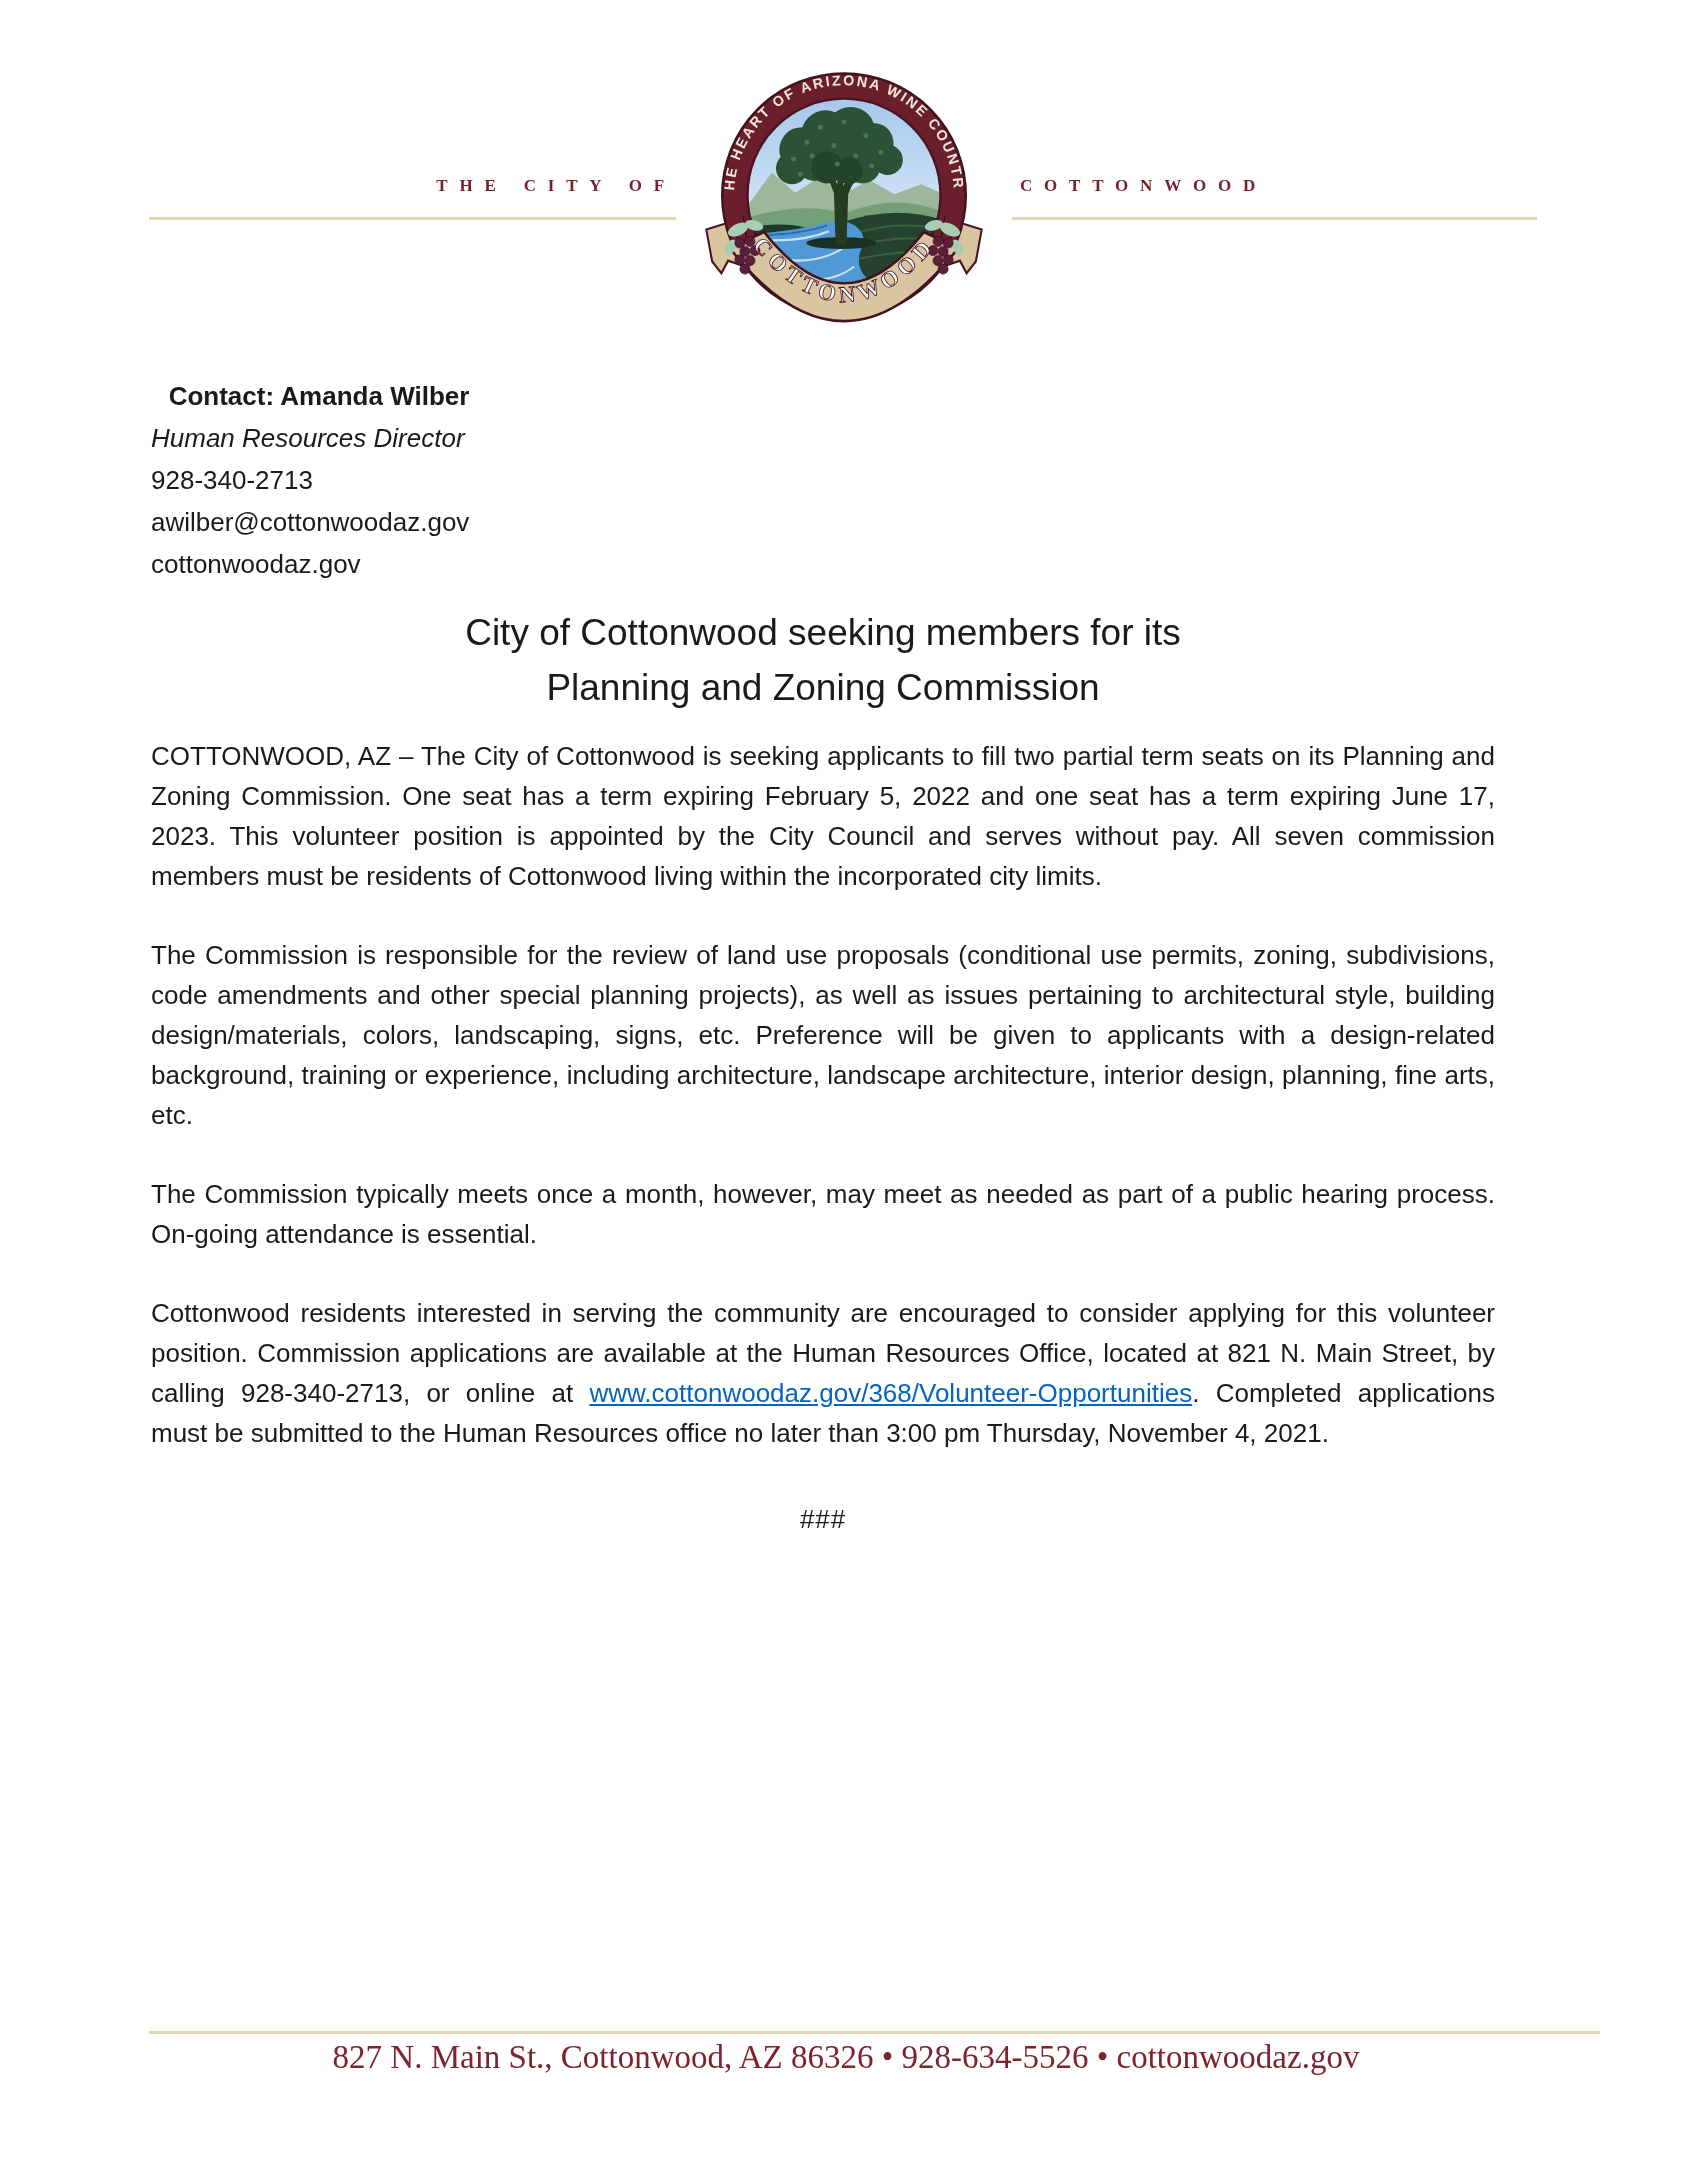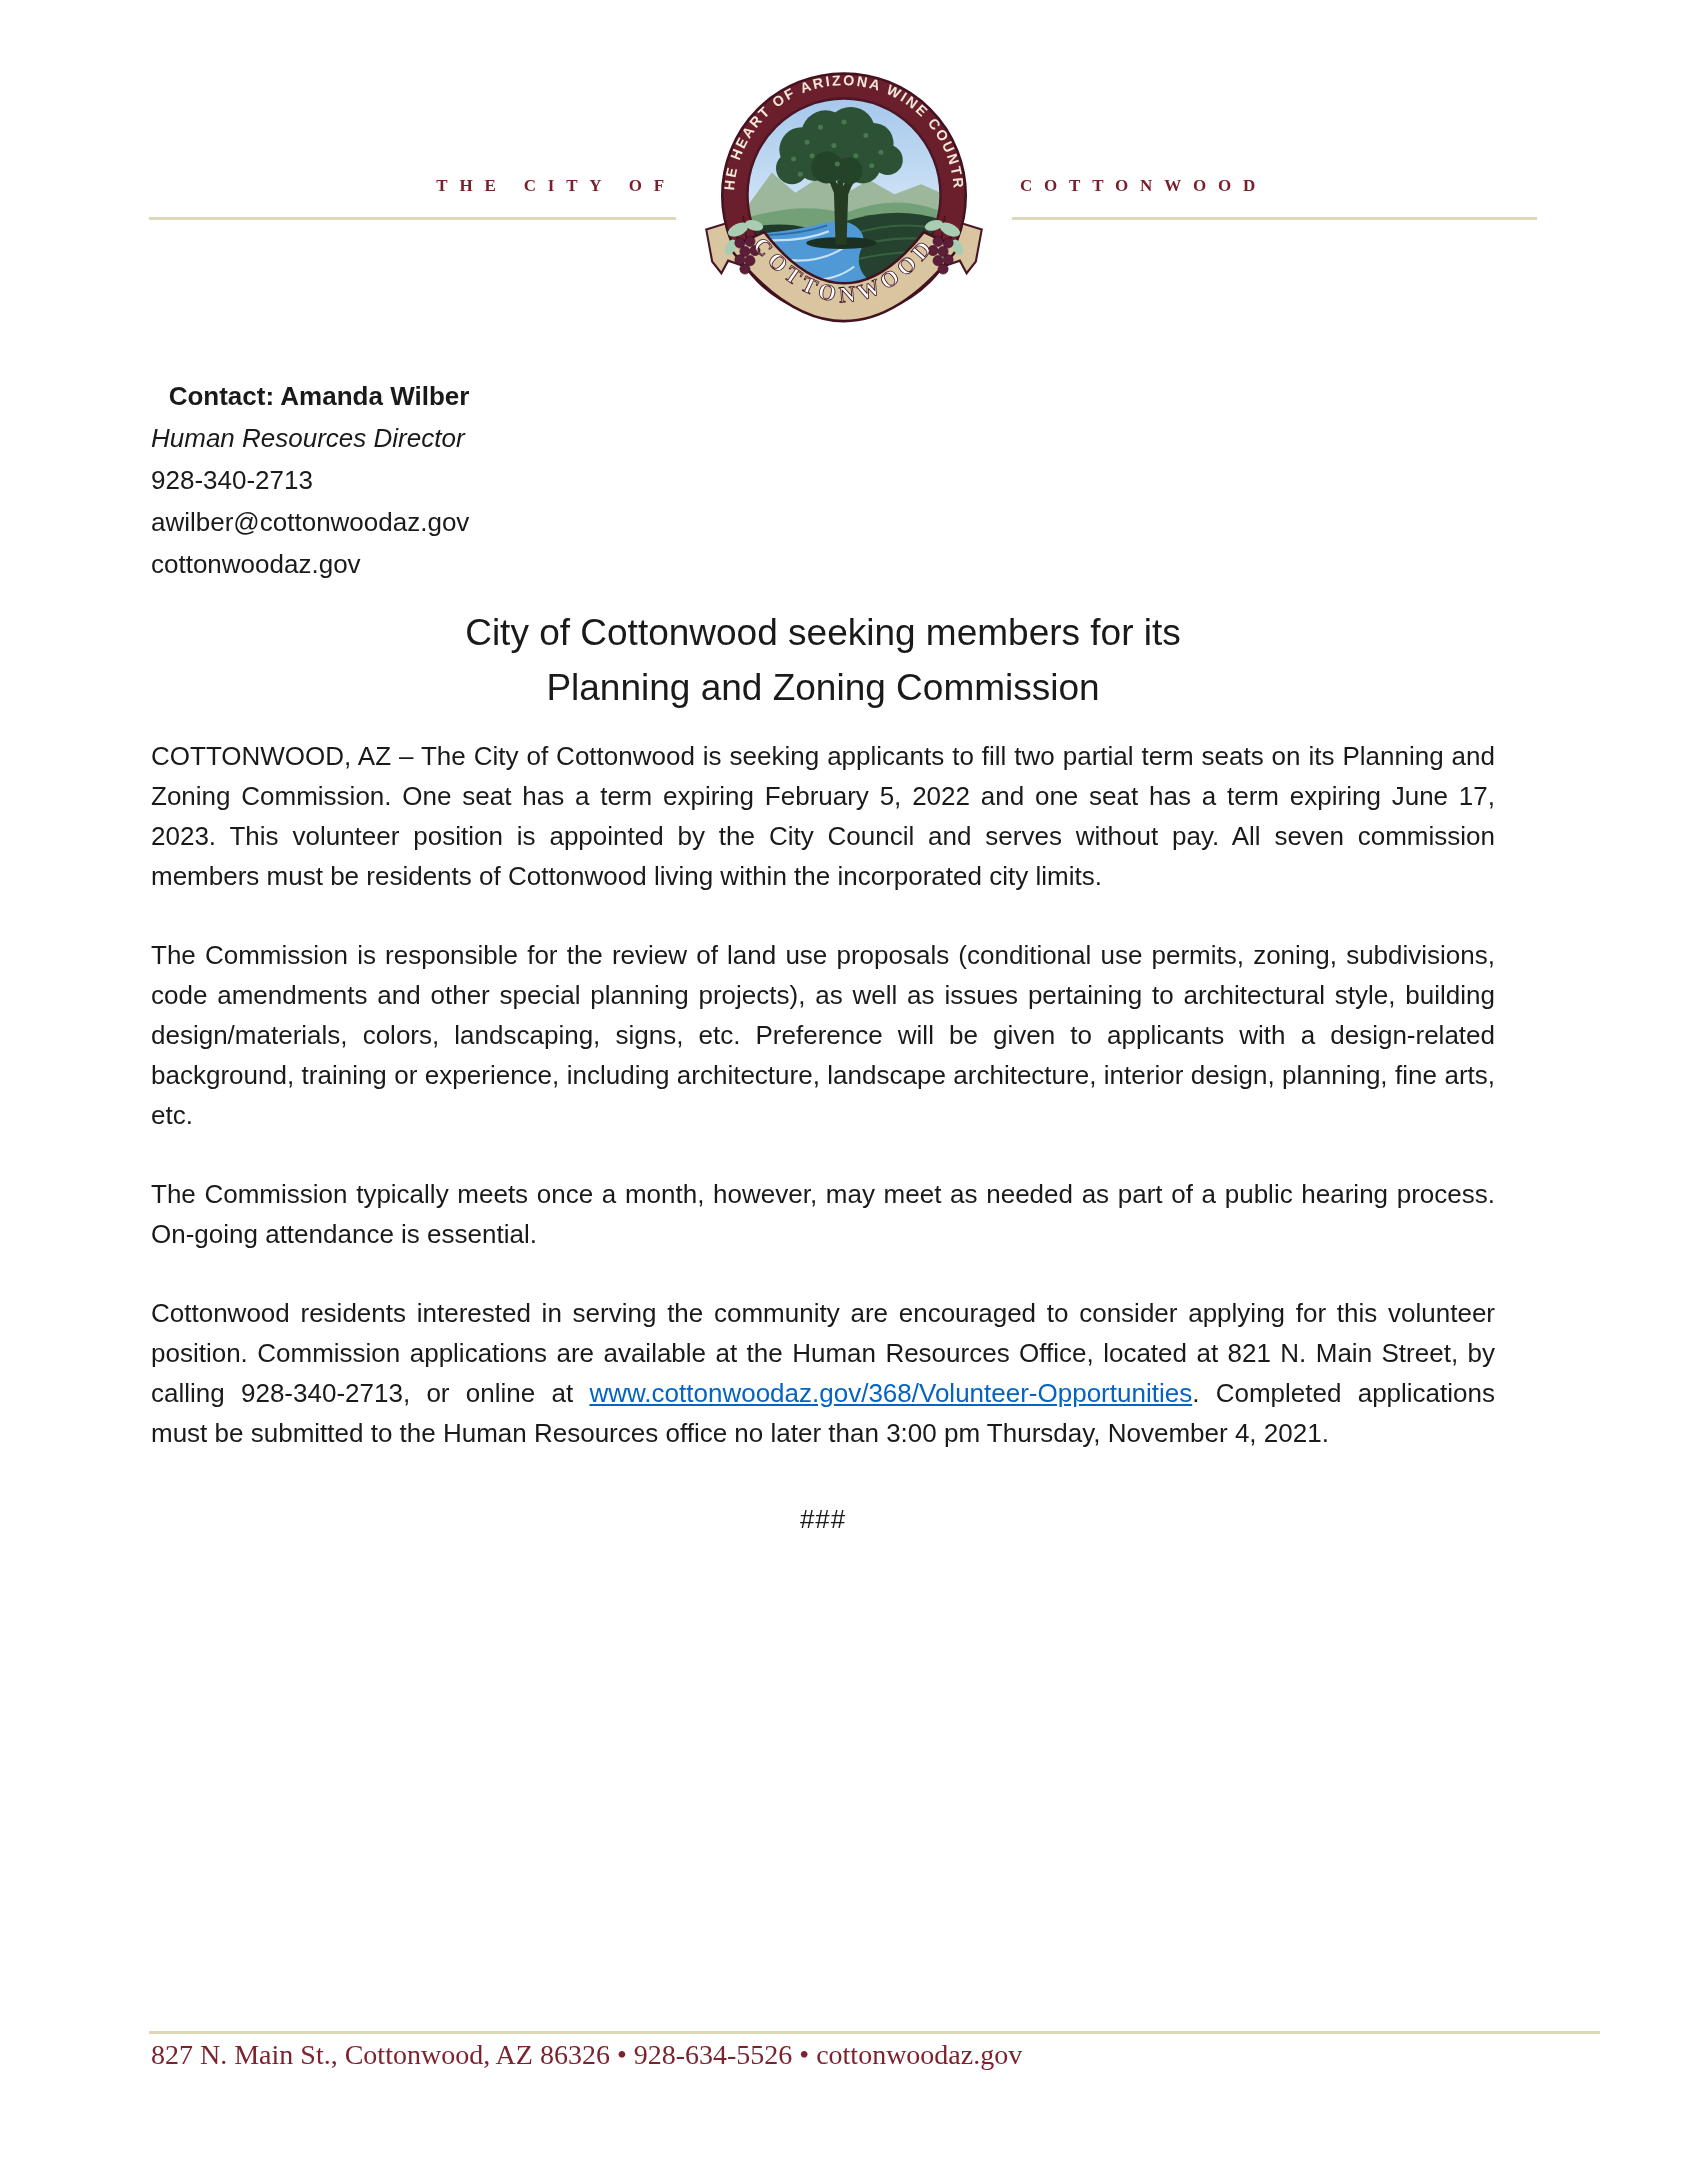--- a/index.html
+++ b/index.html
@@ -51,23 +51,23 @@
   
   .footer-line{position:absolute;top:2031px;left:149px;width:1451px;height:2.5px;background:#dcd8b8;}
   .tagline{
     position:absolute;left:154px;top:1952px;
     font-family:"DejaVu Serif", serif;
     font-style:italic;font-size:49px;
     color:#7d2330;letter-spacing:2.5px;white-space:nowrap;
   }
   .address{
     position:absolute;top:2039px;left:151px;width:1390px;
-    text-align:left;
+    text-align:center;
     font-family:"Liberation Serif", serif;
-    font-size:28px;color:#7d2330;white-space:nowrap;
+    font-size:33px;color:#7d2330;white-space:nowrap;
   }
 </style>
 </head>
 <body>
 
 <div class="page">
 
   <div class="hdr-line left"></div>
   <div class="hdr-line right"></div>
   <div class="hdr-word left">THE CITY OF</div>

